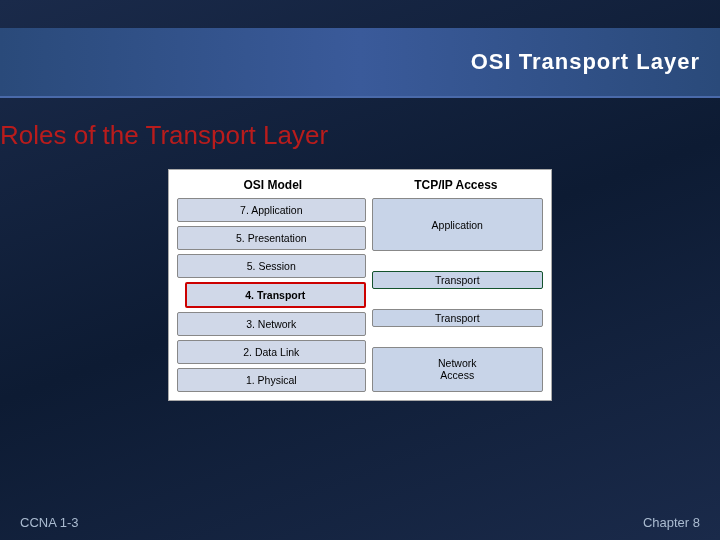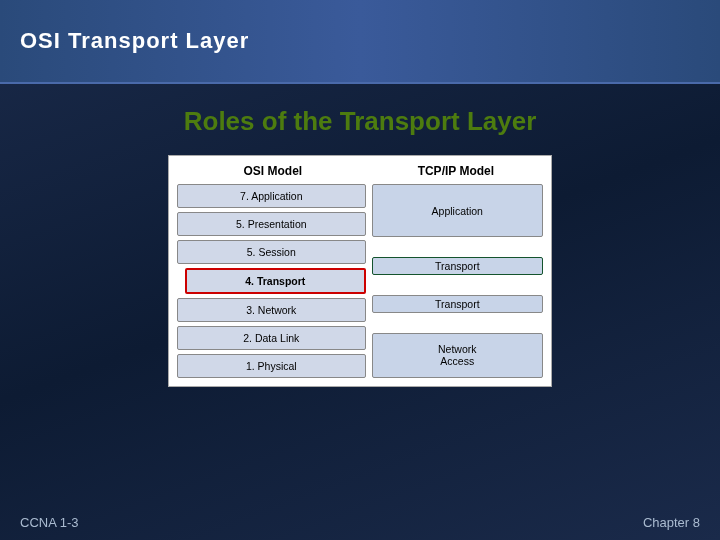--- a/index.html
+++ b/index.html
@@ -9,37 +9,37 @@
       height: 540px;
       background: linear-gradient(160deg, #1a2a4a 0%, #0d1b33 50%, #1a2a4a 100%);
       font-family: Arial, sans-serif;
       color: #ffffff;
       overflow: hidden;
       position: relative;
     }
 
     .header-bar {
       background: linear-gradient(90deg, #2a4a7a, #3a5a9a, #2a4a7a);
-      padding: 28px 20px;
-      text-align: left;
+      padding: 21px 20px;
+      text-align: right;
       border-bottom: 2px solid #4a6aaa;
+      margin-top: 28px;
     }
 
     .header-title {
       font-size: 22px;
       font-weight: bold;
       color: #ffffff;
       letter-spacing: 1px;
     }
 
     .subtitle {
       font-size: 26px;
-      font-weight: bold;
-      color: #4d7c0f;
-      text-align: center;
+      font-weight: normal;
+      color: #b91c1c;
       margin: 22px 0 18px 0;
     }
 
     .diagram-container {
       display: flex;
       justify-content: center;
       align-items: flex-start;
     }
 
     .osi-diagram {
@@ -144,21 +144,21 @@
 <div class="header-bar">
   <span class="header-title">OSI Transport Layer</span>
 </div>
 
 <div class="subtitle">Roles of the Transport Layer</div>
 
 <div class="diagram-container">
   <div class="osi-diagram">
     <div class="diagram-header-row">
       <div class="col-osi">OSI Model</div>
-      <div class="col-tcpip">TCP/IP Model</div>
+      <div class="col-tcpip">TCP/IP Access</div>
     </div>
     <div class="diagram-rows">
       <div class="osi-col">
         <div class="osi-box">7. Application</div>
         <div class="osi-box">5. Presentation</div>
         <div class="osi-box">5. Session</div>
         <div class="osi-box highlighted">4. Transport</div>
         <div class="osi-box">3. Network</div>
         <div class="osi-box">2. Data Link</div>
         <div class="osi-box">1. Physical</div>

